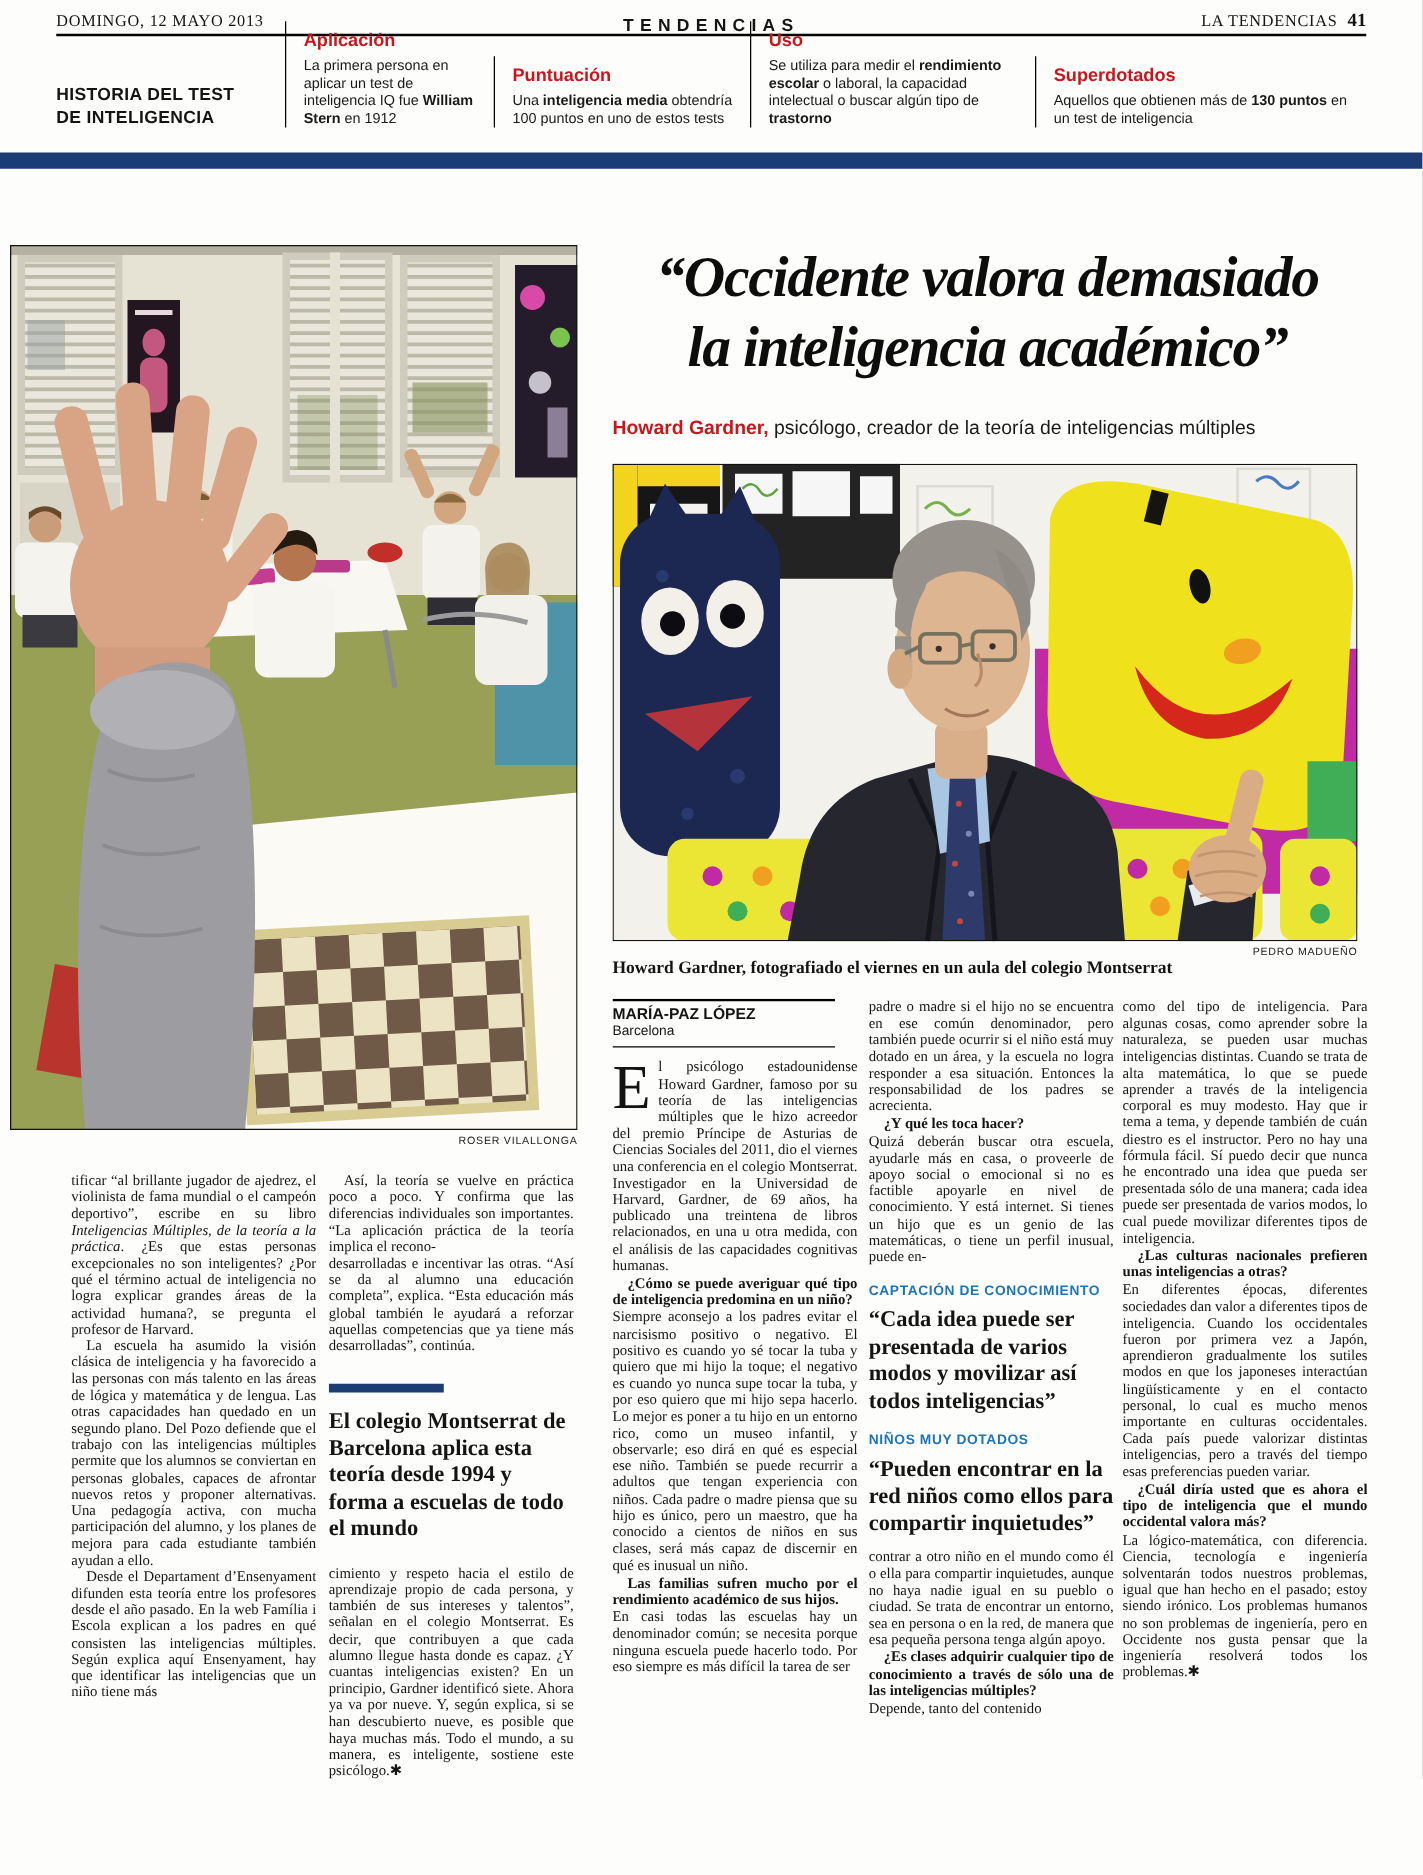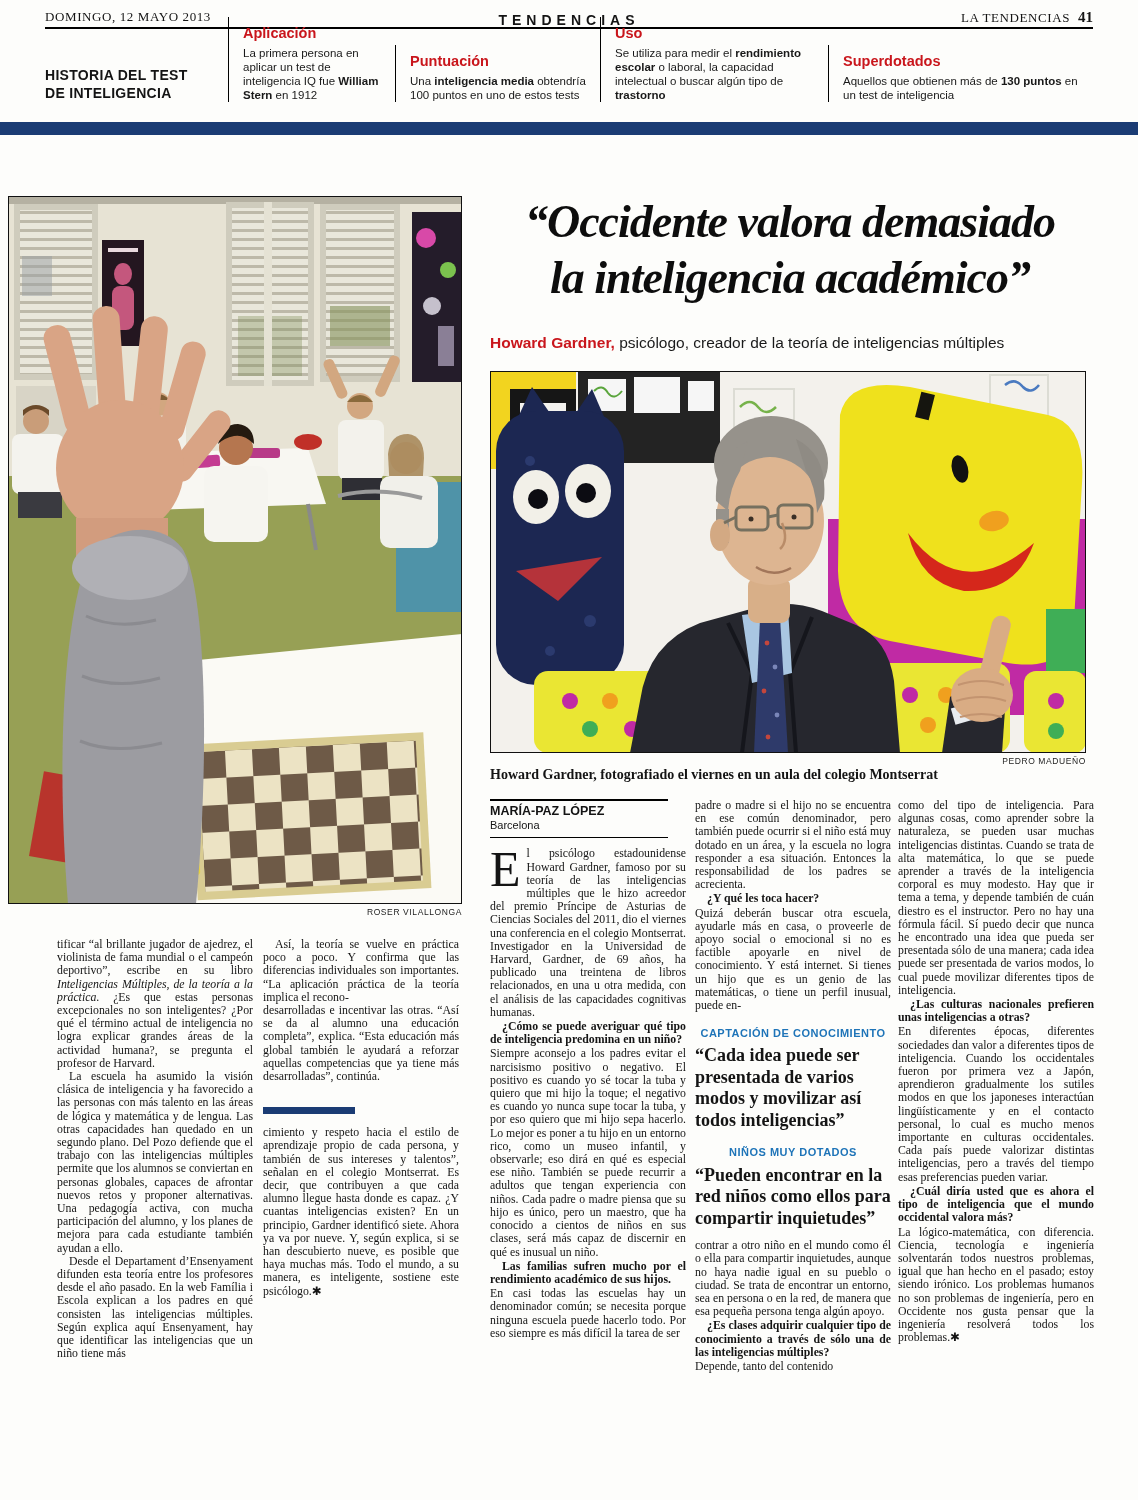--- a/index.html
+++ b/index.html
@@ -60,21 +60,21 @@
   .col2{left:263px;top:938px;height:562px}
   .col3{left:490px;top:799px;height:701px}
   .col4{left:695px;top:799px;height:701px}
   .col5{left:898px;top:799px;height:701px}
 
   .blk{text-align:justify}
   .blk .i{font-style:italic}
   .blk-p.ind{text-indent:12px}
   .blk-q{font-weight:bold;text-indent:12px;margin:1px 0}
   .blk-kicker{font-family:"Liberation Sans","DejaVu Sans",sans-serif;font-weight:bold;font-size:11px;
-      letter-spacing:.5px;color:var(--kicker-blue);text-align:center;margin:15px 0 5px;text-indent:0}
+      letter-spacing:.5px;color:var(--kicker-blue);text-align:left;margin:15px 0 5px;text-indent:0}
   .blk-quote{font-weight:bold;font-size:18px;line-height:21.5px;text-align:left;margin:0 0 10px;text-indent:0}
   .blk-boxrule{width:92px;height:7px;background:var(--navy);margin:24px 0 12px}
   .blk-boxtitle{font-weight:bold;font-size:18px;line-height:21.5px;text-align:left;margin-bottom:18px}
   .dc{float:left;font-size:50px;line-height:41px;padding:2px 6px 0 0}
 
   .byline-block{width:178px;border-top:2.5px solid #000;border-bottom:1.5px solid #000;
       padding:4px 0 5px;margin-bottom:9px}
   .byline-author{font-family:"Liberation Sans","DejaVu Sans",sans-serif;font-weight:bold;font-size:12.5px}
   .byline-city{font-family:"Liberation Sans","DejaVu Sans",sans-serif;font-size:11px;margin-top:1px}
 </style>
@@ -324,20 +324,21 @@
 
   <div class="col col1">
       <div class="blk blk-p"><span>tificar “al brillante jugador de ajedrez, el violinista de fama mundial o el campeón deportivo”, escribe en su libro </span><span class="i">Inteligencias Múltiples, de la teoría a la práctica</span><span>. ¿Es que estas personas excepcionales no son inteligentes? ¿Por qué el término actual de inteligencia no logra explicar grandes áreas de la actividad humana?, se pregunta el profesor de Harvard.</span></div>
       <div class="blk blk-p ind"><span>La escuela ha asumido la visión clásica de inteligencia y ha favorecido a las personas con más talento en las áreas de lógica y matemática y de lengua. Las otras capacidades han quedado en un segundo plano. Del Pozo defiende que el trabajo con las inteligencias múltiples permite que los alumnos se conviertan en personas globales, capaces de afrontar nuevos retos y proponer alternativas. Una pedagogía activa, con mucha participación del alumno, y los planes de mejora para cada estudiante también ayudan a ello.</span></div>
       <div class="blk blk-p ind"><span>Desde el Departament d’Ensenyament difunden esta teoría entre los profesores desde el año pasado. En la web Família i Escola explican a los padres en qué consisten las inteligencias múltiples. Según explica aquí Ensenyament, hay que identificar las inteligencias que un niño tiene más</span></div>
     </div>
   <div class="col col2">
       <div class="blk blk-p ind"><span>Así, la teoría se vuelve en práctica poco a poco. Y confirma que las diferencias individuales son importantes. “La aplicación práctica de la teoría implica el recono-</span></div>
       <div class="blk blk-p"><span>desarrolladas e incentivar las otras. “Así se da al alumno una educación completa”, explica. “Esta educación más global también le ayudará a reforzar aquellas competencias que ya tiene más desarrolladas”, continúa.</span></div>
       <div class="blk blk-boxrule"></div>
+      <div class="blk blk-boxtitle"><span>El colegio Montserrat de Barcelona aplica esta teoría desde 1994 y forma a escuelas de todo el mundo</span></div>
       <div class="blk blk-p"><span>cimiento y respeto hacia el estilo de aprendizaje propio de cada persona, y también de sus intereses y talentos”, señalan en el colegio Montserrat. Es decir, que contribuyen a que cada alumno llegue hasta donde es capaz. ¿Y cuantas inteligencias existen? En un principio, Gardner identificó siete. Ahora ya va por nueve. Y, según explica, si se han descubierto nueve, es posible que haya muchas más. Todo el mundo, a su manera, es inteligente, sostiene este psicólogo.✱</span></div>
     </div>
   <div class="col col3">
     <div class="byline-block">
       <div class="byline-author">MARÍA-PAZ LÓPEZ</div>
       <div class="byline-city">Barcelona</div>
     </div>
     <div>
         <div class="blk blk-p"><span class="dc">E</span><span>l psicólogo estadounidense Howard Gardner, famoso por su teoría de las inteligencias múltiples que le hizo acreedor del premio Príncipe de Asturias de Ciencias Sociales del 2011, dio el viernes una conferencia en el colegio Montserrat. Investigador en la Universidad de Harvard, Gardner, de 69 años, ha publicado una treintena de libros relacionados, en una u otra medida, con el análisis de las capacidades cognitivas humanas.</span></div>
         <div class="blk blk-q"><span>¿Cómo se puede averiguar qué tipo de inteligencia predomina en un niño?</span></div>

